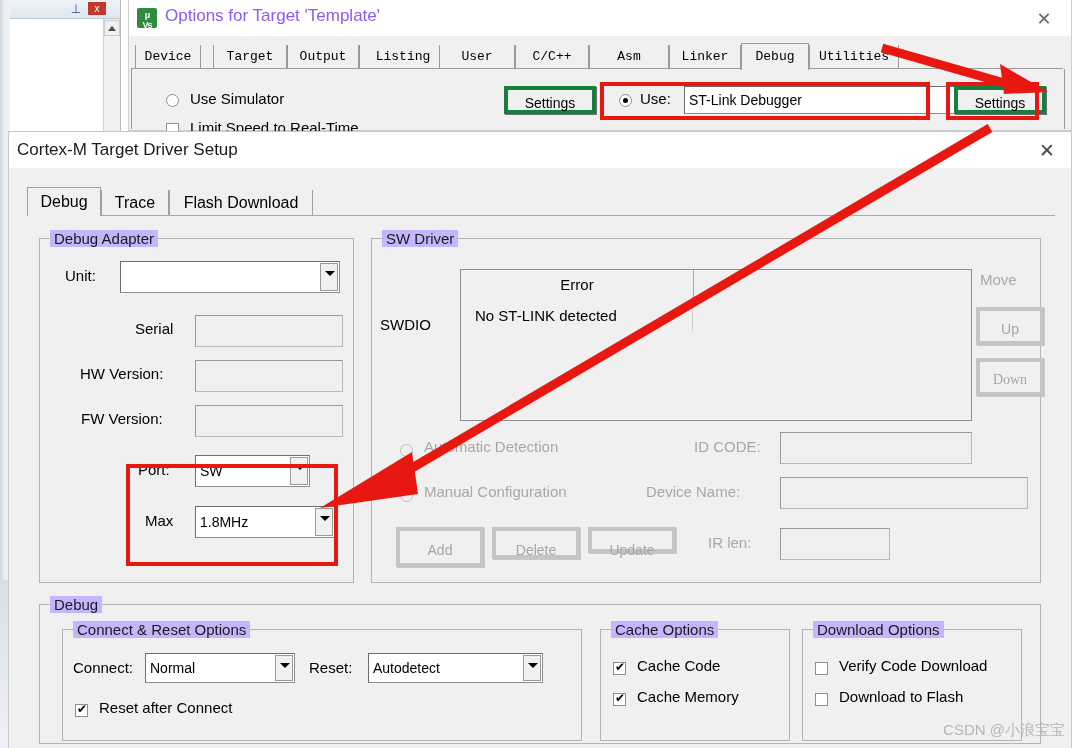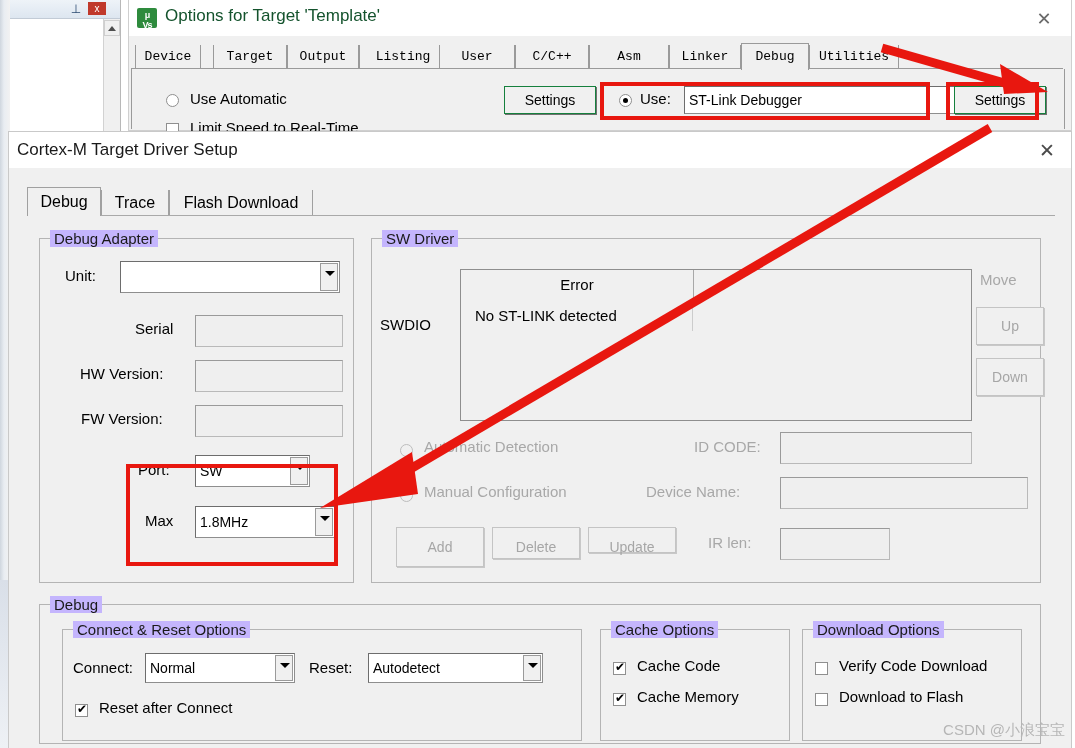--- a/index.html
+++ b/index.html
@@ -40,21 +40,21 @@
       background:linear-gradient(180deg,#d9dfe8,#eef1f5);}
 
   
   #opt-dialog{position:absolute;left:128px;top:0;width:942px;height:130px;
       background:#f0f0f0;border:1px solid #cfcfcf;border-top:none;}
   #opt-titlebar{position:absolute;left:0;top:0;width:942px;height:36px;background:#ffffff;}
   #opt-icon{position:absolute;left:8px;top:8px;width:20px;height:20px;background:#2e8b3d;
       border-radius:2px;color:#fff;font-size:10px;font-weight:bold;text-align:center;
       line-height:10px;padding-top:2px;box-sizing:border-box;}
   #opt-icon i{font-style:normal;display:block;font-size:9px;letter-spacing:-1px;}
-  #opt-title{position:absolute;left:36px;top:6px;font-size:17px;color:#14532d;
+  #opt-title{position:absolute;left:36px;top:6px;font-size:17px;color:#8b5cf6;
       font-family:"Liberation Sans",sans-serif;}
   #opt-close{position:absolute;left:895px;top:6px;width:40px;height:26px;color:#6b6b6b;
       font-size:18px;text-align:center;line-height:26px;}
 
   
   #opt-tabs{position:absolute;left:2px;top:43px;width:780px;height:25px;}
   .k-tab{position:absolute;top:2px;height:23px;background:#f0f0f0;
       border-left:1px solid #9a9a9a;border-right:1px solid #9a9a9a;
       font-family:"Liberation Mono","DejaVu Sans Mono",monospace;font-size:13px;
       color:#000;text-align:center;line-height:23px;box-sizing:border-box;}
@@ -69,21 +69,21 @@
       border:1px solid #8f8f8f;background:#fff;box-sizing:border-box;position:relative;
       vertical-align:middle;}
   .radio.on:after{content:"";position:absolute;left:3px;top:3px;width:5px;height:5px;
       border-radius:50%;background:#000;}
   .radio.dim{border-color:#bdbdbd;background:#f0f0f0;}
   .chk{display:inline-block;width:13px;height:13px;border:1px solid #8f8f8f;background:#fff;
       box-sizing:border-box;position:relative;vertical-align:middle;}
   .chk.on:after{content:"✔";position:absolute;left:1px;top:-3px;font-size:12px;color:#000;
       line-height:14px;}
 
-  .btn{background:#f0f0f0;border:1px solid #15803d;box-shadow:1px 1px 0 #707070;
+  .btn{background:#f0f0f0;border:4px solid #15803d;box-shadow:1px 1px 0 #707070;
       font-size:14px;text-align:center;color:#000;font-family:"Liberation Sans",sans-serif;
       box-sizing:border-box;}
   .btn.dis{color:#a6a6a6;border-color:#c4c4c4;box-shadow:1px 1px 0 #c8c8c8;}
 
   .tfield{background:#fff;border:1px solid #8e8e8e;border-top-color:#6d6d6d;
       border-left-color:#6d6d6d;box-sizing:border-box;font-size:14px;color:#000;
       padding-left:4px;display:flex;align-items:center;}
   .tfield.ro{background:#efefef;border-color:#b9b9b9;border-top-color:#9a9a9a;
       border-left-color:#9a9a9a;}
   .combo{background:#fff;border:1px solid #8e8e8e;border-top-color:#6d6d6d;
@@ -164,21 +164,21 @@
     <div class="k-tab" style="left:538px;width:72px;">Linker</div>
     <div class="k-tab sel" style="left:610px;width:68px;">Debug</div>
     <div class="k-tab" style="left:678px;width:90px;">Utilities</div>
   </div>
   <div id="opt-tabline"></div>
 
   <div id="opt-body">
     <div class="abs" style="left:34px;top:23px;">
       <span class="radio"></span>
     </div>
-    <div class="lab" style="left:58px;top:21px;font-size:15px;">Use Automatic</div>
+    <div class="lab" style="left:58px;top:21px;font-size:15px;">Use Simulator</div>
 
     <div class="abs" style="left:34px;top:52px;">
       <span class="chk"></span>
     </div>
     <div class="lab" style="left:58px;top:50px;font-size:15px;">Limit Speed to Real-Time</div>
 
     <div class="btn" style="position:absolute;left:372px;top:17px;width:92px;height:28px;line-height:26px;">Settings</div>
 
     <div class="abs" style="left:487px;top:23px;">
       <span class="radio on"></span>
@@ -259,21 +259,21 @@
         <div class="abs" style="left:233px;top:0;width:275px;height:30px;"></div>
       </div>
       <div class="abs" style="left:0;top:31px;width:508px;height:118px;background:#f0f0f0;">
         <div class="abs" style="left:0;top:0;width:232px;height:30px;border-right:1px solid #cccccc;
              padding-left:14px;line-height:30px;font-size:15px;box-sizing:border-box;">No ST-LINK detected</div>
       </div>
     </div>
 
     <div class="lab dim" style="left:608px;top:32px;">Move</div>
     <div class="btn dis" style="position:absolute;left:604px;top:68px;width:68px;height:38px;line-height:36px;">Up</div>
-    <div class="btn dis" style="position:absolute;left:604px;top:119px;width:68px;height:38px;line-height:36px;">Down</div>
+    <div class="btn dis" style="position:absolute;left:604px;top:119px;width:68px;height:38px;line-height:36px;font-family:Liberation Serif, serif;">Down</div>
 
     <div class="abs" style="left:28px;top:203px;">
       <span class="radio dim"></span>
     </div>
     <div class="lab dim" style="left:52px;top:199px;">Automatic Detection</div>
 
     <div class="abs" style="left:28px;top:248px;">
       <span class="radio dim"></span>
     </div>
     <div class="lab dim" style="left:52px;top:244px;">Manual Configuration</div>

